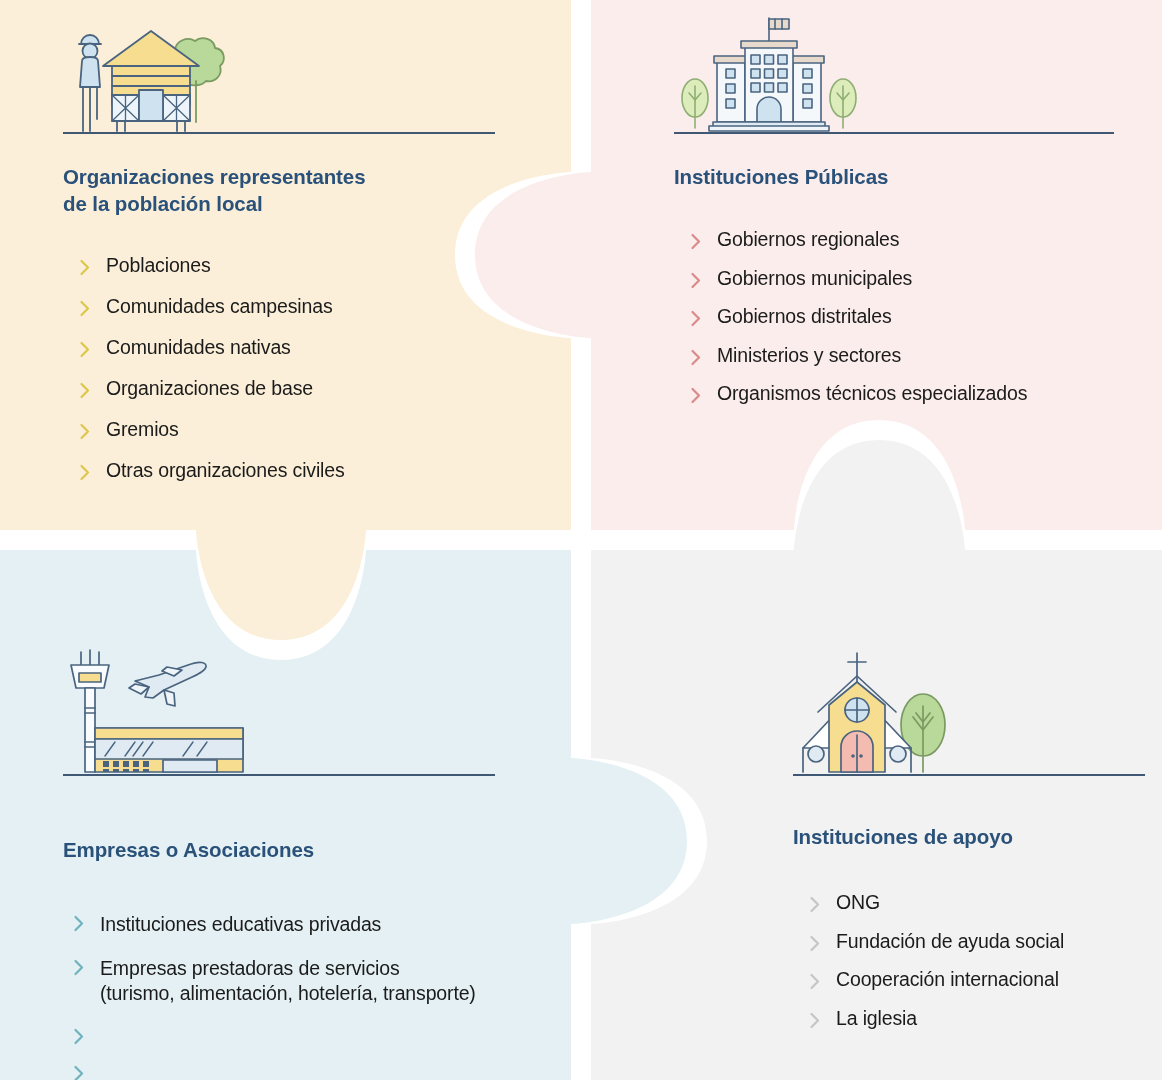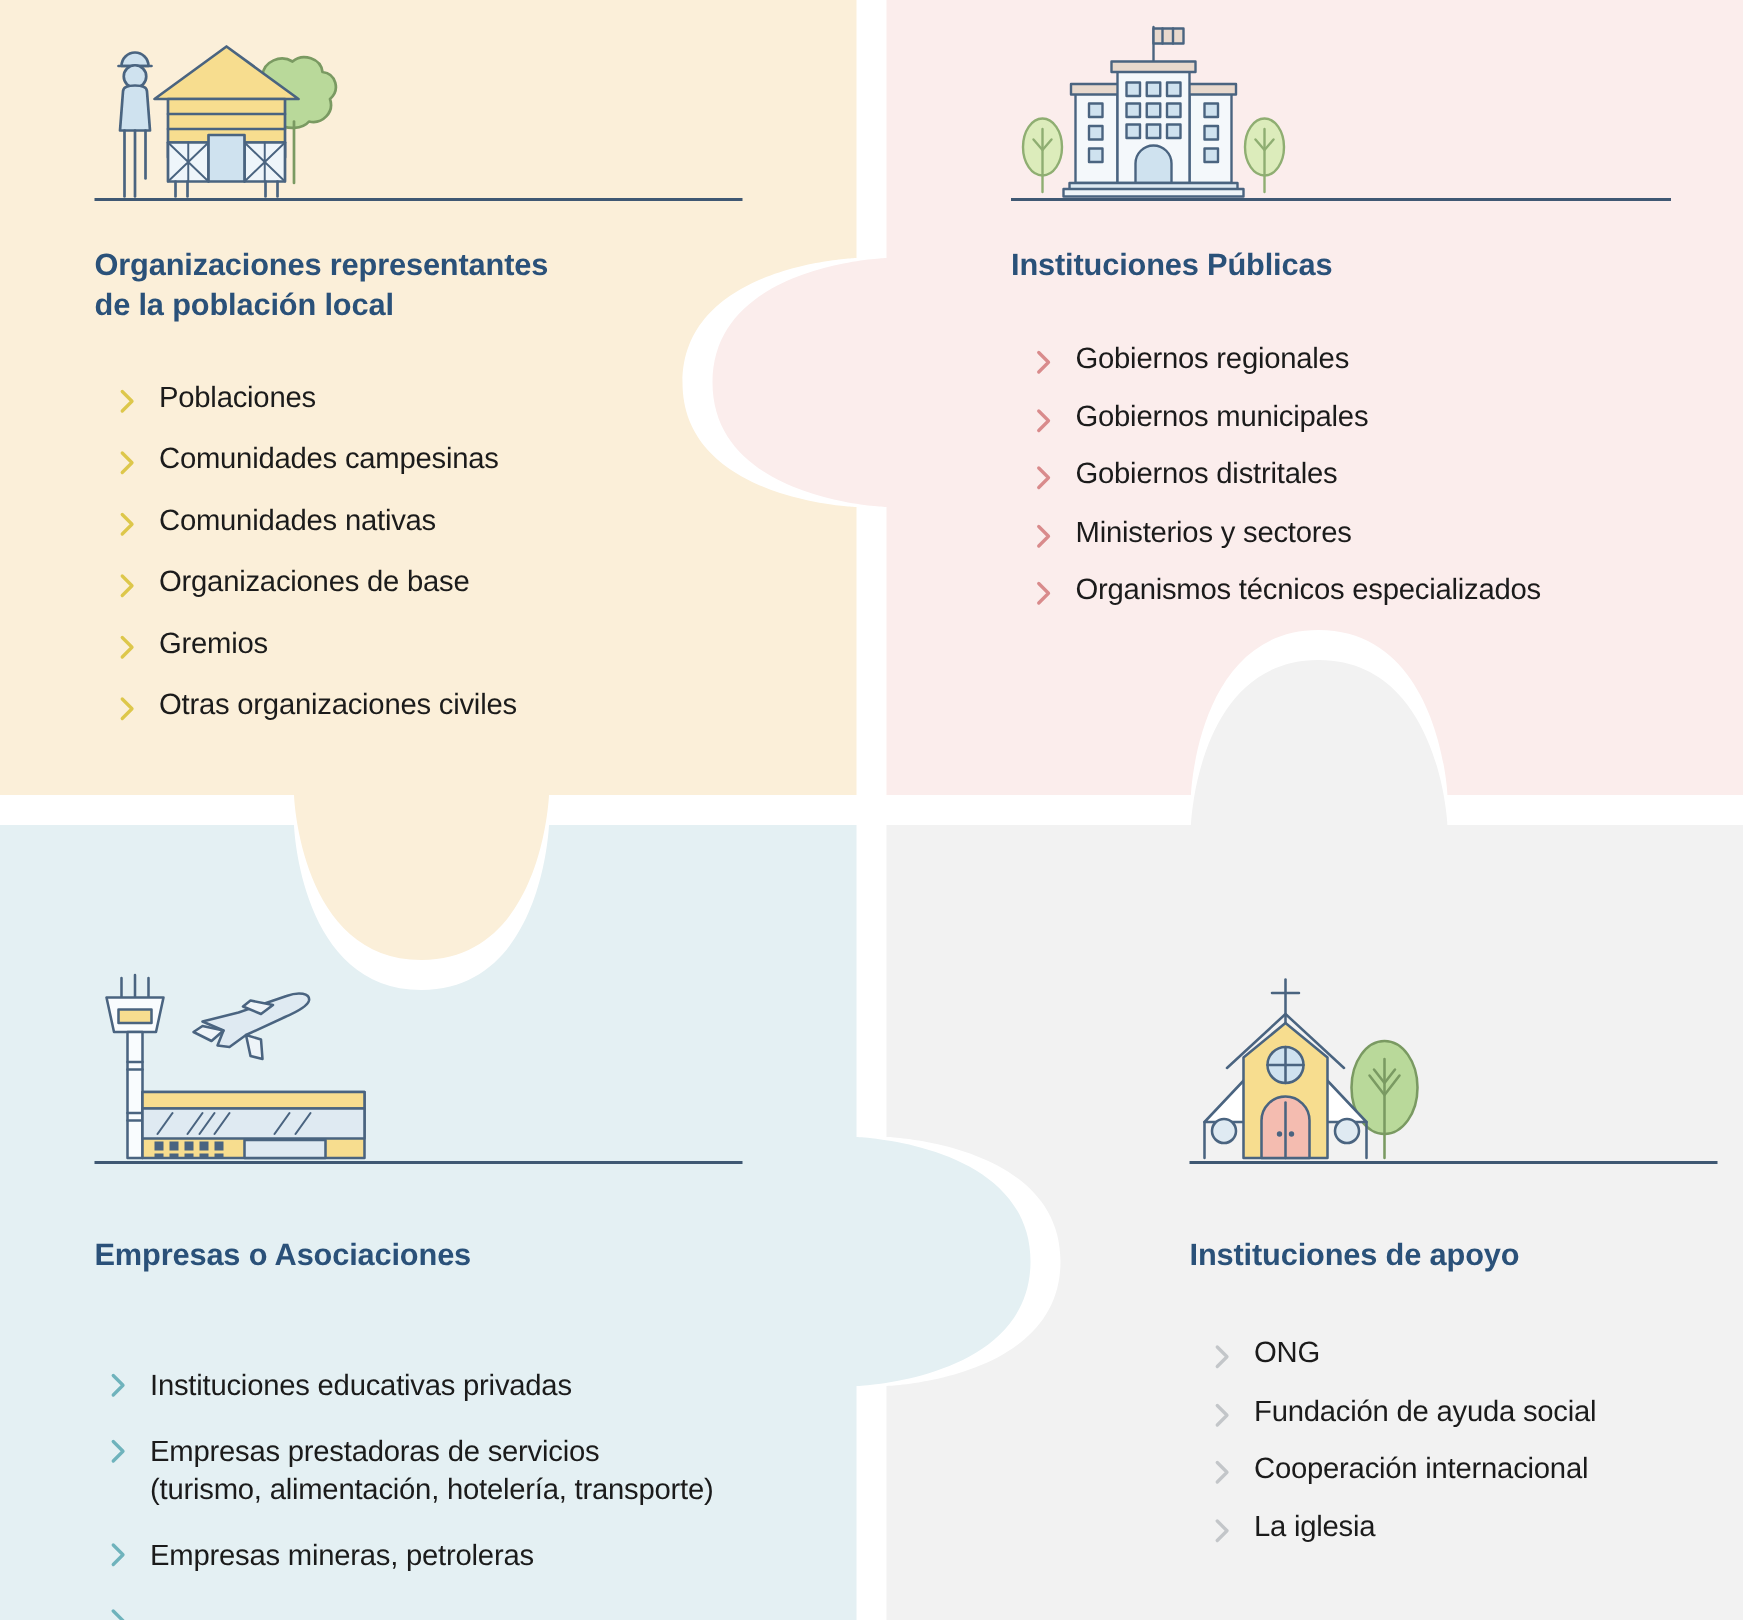--- a/index.html
+++ b/index.html
@@ -413,21 +413,21 @@
             <rect x="60" y="123" width="6" height="3"></rect>
             <rect x="70" y="123" width="6" height="3"></rect>
             <rect x="80" y="123" width="6" height="3"></rect>
           </g>
           <rect x="100" y="114" width="54" height="12" fill="#dfeaf2"></rect>
         </g>
       </svg>
       <div class="baseline" style="left:0; width:432px;"></div>
     </div>
 
-    <h2 class="heading" style="position:absolute; left:63px; top:283px; width:470px; white-space:pre-line;">Empresas o Asociaciones</h2>
+    <h2 class="heading" style="position:absolute; left:63px; top:296px; width:470px; white-space:pre-line;">Empresas o Asociaciones</h2>
 
     <ul class="blist" style="position:absolute; left:57px; top:356px; width:520px;">
       <li>
         <span class="chev">
           <svg width="12" height="19" viewBox="0 0 12 19">
               <path d="M2.5,3 L9,9.5 L2.5,16" fill="none" stroke="#6fb3bc" stroke-width="2.2" stroke-linecap="round" stroke-linejoin="round"></path>
             </svg>
         </span>
         <span class="btext">Instituciones educativas privadas</span>
       </li>
@@ -439,21 +439,20 @@
         </span>
         <span class="btext">Empresas prestadoras de servicios
 (turismo, alimentación, hotelería, transporte)</span>
       </li>
       <li>
         <span class="chev">
           <svg width="12" height="19" viewBox="0 0 12 19">
               <path d="M2.5,3 L9,9.5 L2.5,16" fill="none" stroke="#6fb3bc" stroke-width="2.2" stroke-linecap="round" stroke-linejoin="round"></path>
             </svg>
         </span>
-        <span class="btext">Empresas mineras, petroleras</span>
       </li>
       <li>
         <span class="chev">
           <svg width="12" height="19" viewBox="0 0 12 19">
               <path d="M2.5,3 L9,9.5 L2.5,16" fill="none" stroke="#6fb3bc" stroke-width="2.2" stroke-linecap="round" stroke-linejoin="round"></path>
             </svg>
         </span>
       </li>
     </ul>
   </div>

